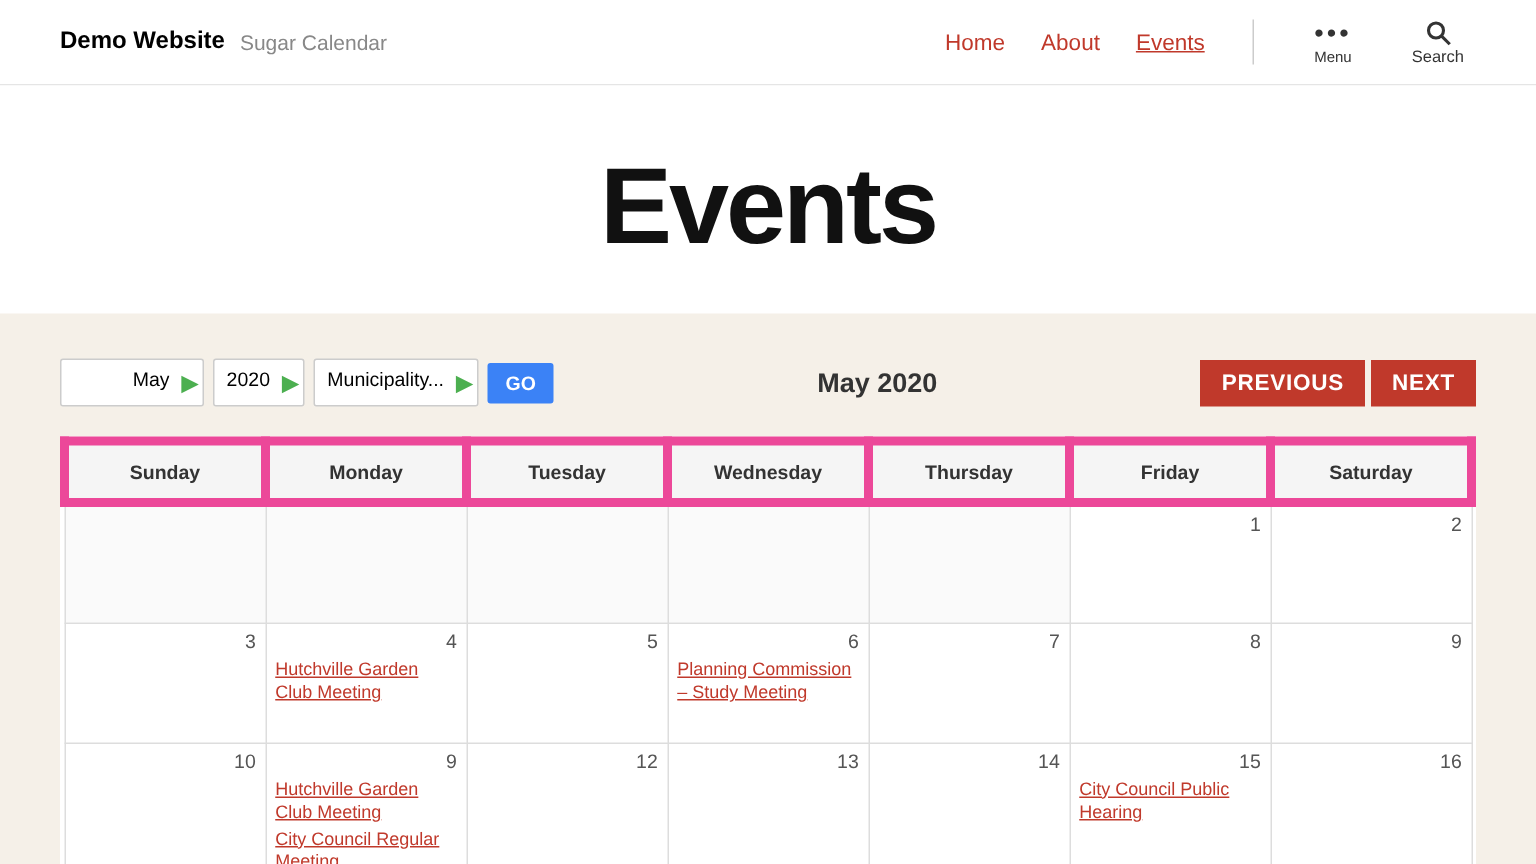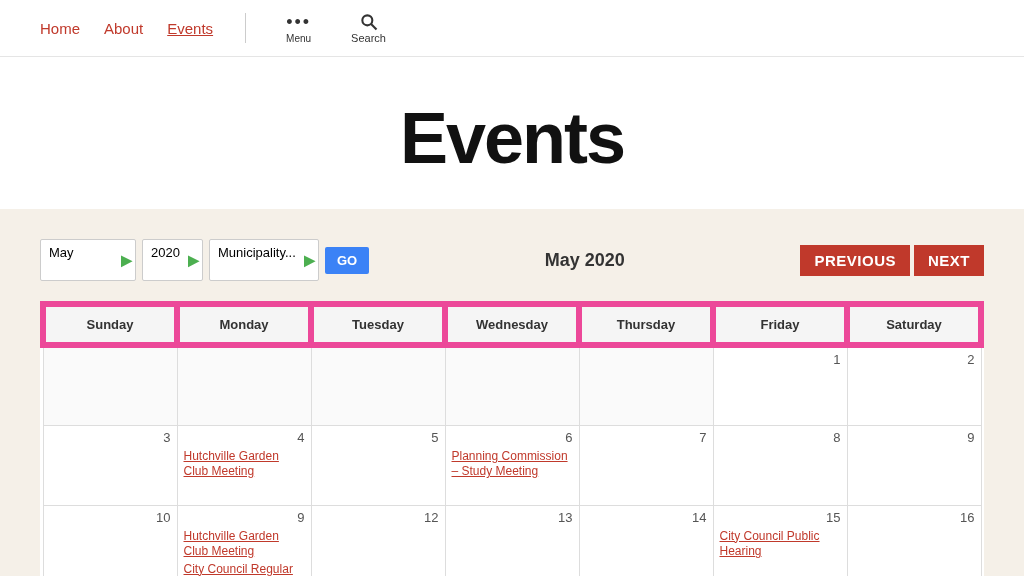--- a/index.html
+++ b/index.html
@@ -115,24 +115,25 @@
     }
     .select-wrapper {
       position: relative;
       display: inline-flex;
       align-items: center;
     }
     .filter-select {
       appearance: none;
       border: 1px solid #ccc;
       background: #fff;
-      padding: 5px 22px 20px 8px;
+      padding: 5px 22px 10px 8px;
       font-size: 13px;
       cursor: pointer;
       border-radius: 2px;
+      text-align: right;
     }
     .select-arrow {
       position: absolute;
       right: 4px;
       pointer-events: none;
       color: #4caf50;
       font-size: 14px;
       font-weight: bold;
     }
     .go-btn {
@@ -206,20 +207,24 @@
       font-size: 12px;
       line-height: 1.3;
       margin-top: 2px;
       cursor: pointer;
     }
   </style>
 </head>
 <body>
 
 <header class="header">
+  <div class="header-brand">
+    <span class="brand-name">Demo Website</span>
+    <span class="brand-sub">Sugar Calendar</span>
+  </div>
   <nav class="header-nav">
     <a class="nav-link home">Home</a>
     <a class="nav-link">About</a>
     <a class="nav-link active">Events</a>
     <div class="nav-divider"></div>
     <div class="menu-btn">
       <span class="menu-dots">•••</span>
       <span class="menu-label">Menu</span>
     </div>
     <div class="search-btn">

